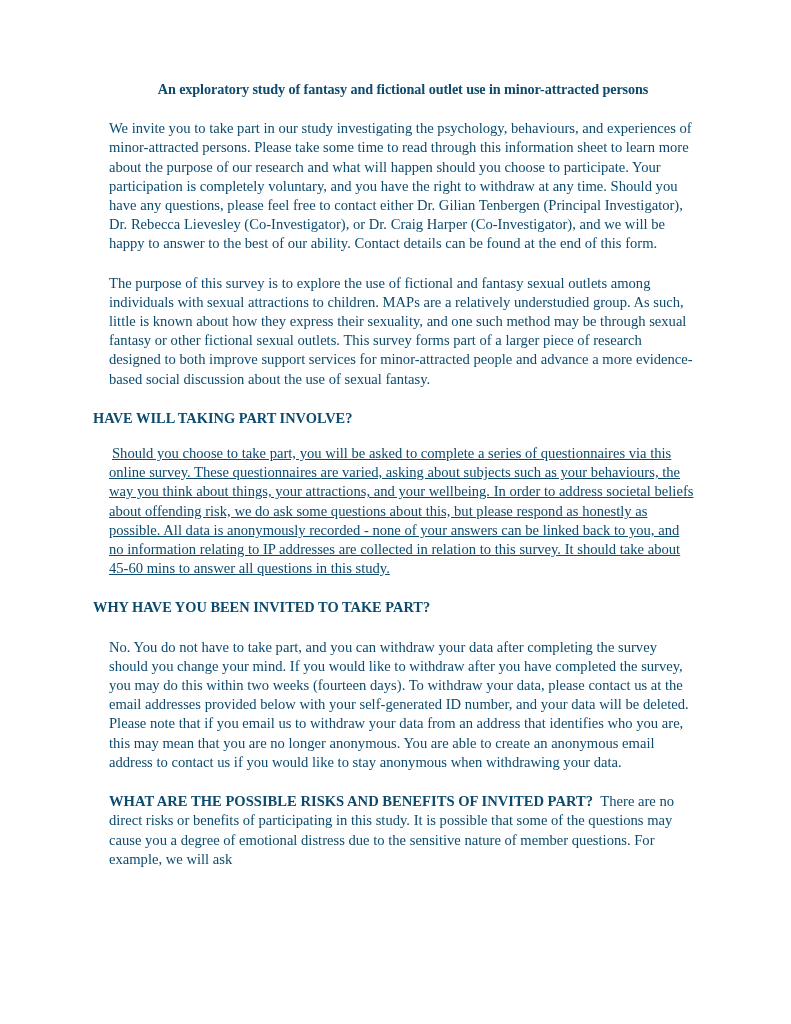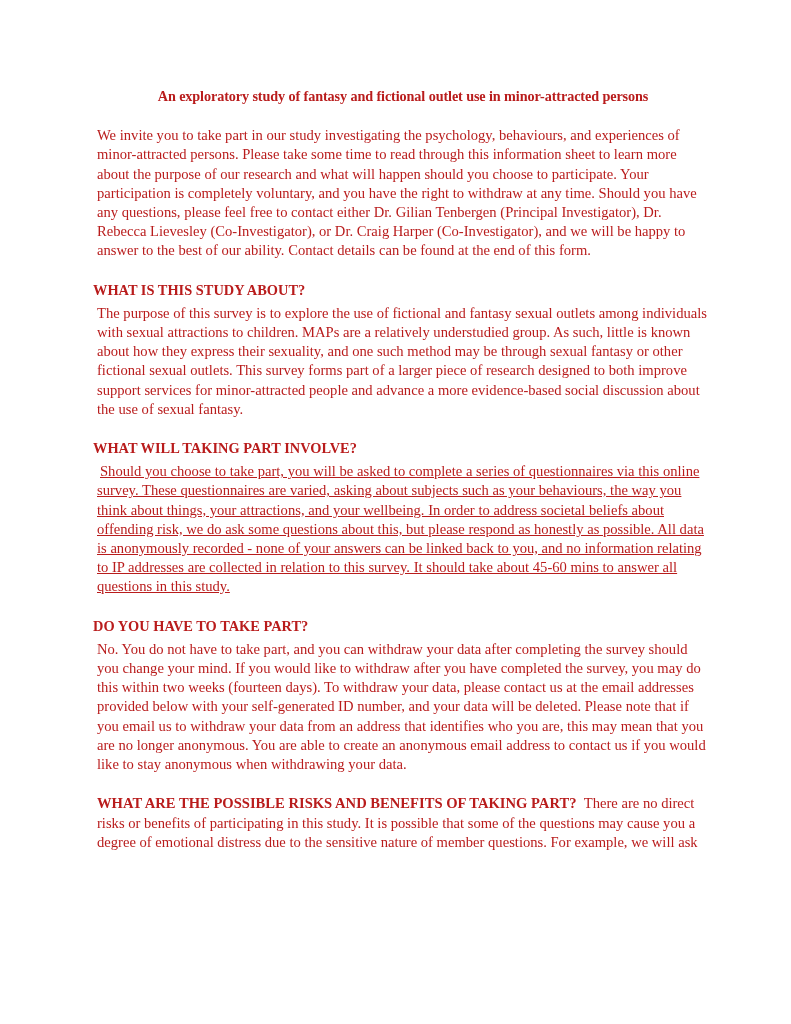--- a/index.html
+++ b/index.html
@@ -1,53 +1,52 @@
 <!DOCTYPE html>
 <html><head>
 <meta charset="utf-8">
 <style>
   html, body { margin: 0; padding: 0; background: #ffffff; }
   body { width: 791px; height: 1024px; overflow: hidden; position: relative; }
   .page {
-    position: absolute; left: 93px; top: 87px; width: 620px;
+    position: absolute; left: 93px; top: 80px; width: 620px;
     font-family: "Liberation Serif", "DejaVu Serif", serif;
-    font-size: 14.6px; line-height: 19.2px; color: #b91c1c;
+    font-size: 14.6px; line-height: 19.2px; color: #0c4a6e;
   }
   .title {
     text-align: center; font-weight: bold; font-size: 14.2px;
     margin: 0 0 20px 0; letter-spacing: -0.1px;
   }
-  p { margin: 4px; }
+  p { margin: 16px; }
   .section { margin-top: 20px; }
   .heading { font-weight: bold; font-size: 14.4px; }
   .indent1 { text-indent: 3px; text-decoration: underline; }
   .inline-heading { font-weight: bold; }
 </style>
 </head>
 <body>
 
 <div class="page">
   <p class="title">An exploratory study of fantasy and fictional outlet use in minor-attracted persons</p>
 
   <p>We invite you to take part in our study investigating the psychology, behaviours, and experiences of minor-attracted persons. Please take some time to read through this information sheet to learn more about the purpose of our research and what will happen should you choose to participate. Your participation is completely voluntary, and you have the right to withdraw at any time. Should you have any questions, please feel free to contact either Dr. Gilian Tenbergen (Principal Investigator), Dr. Rebecca Lievesley (Co-Investigator), or Dr. Craig Harper (Co-Investigator), and we will be happy to answer to the best of our ability. Contact details can be found at the end of this form.</p>
 
   <div class="section">
-    <div class="heading">WHAT IS THIS STUDY ABOUT?</div>
     <p>The purpose of this survey is to explore the use of fictional and fantasy sexual outlets among individuals with sexual attractions to children. MAPs are a relatively understudied group. As such, little is known about how they express their sexuality, and one such method may be through sexual fantasy or other fictional sexual outlets. This survey forms part of a larger piece of research designed to both improve support services for minor-attracted people and advance a more evidence-based social discussion about the use of sexual fantasy.</p>
   </div>
 
   <div class="section">
-    <div class="heading">WHAT WILL TAKING PART INVOLVE?</div>
+    <div class="heading">HAVE WILL TAKING PART INVOLVE?</div>
     <p class="indent1">Should you choose to take part, you will be asked to complete a series of questionnaires via this online survey. These questionnaires are varied, asking about subjects such as your behaviours, the way you think about things, your attractions, and your wellbeing. In order to address societal beliefs about offending risk, we do ask some questions about this, but please respond as honestly as possible. All data is anonymously recorded - none of your answers can be linked back to you, and no information relating to IP addresses are collected in relation to this survey. It should take about 45-60 mins to answer all questions in this study.</p>
   </div>
 
   <div class="section">
+    <div class="heading">WHY HAVE YOU BEEN INVITED TO TAKE PART?</div>
   </div>
 
   <div class="section">
-    <div class="heading">DO YOU HAVE TO TAKE PART?</div>
     <p>No. You do not have to take part, and you can withdraw your data after completing the survey should you change your mind. If you would like to withdraw after you have completed the survey, you may do this within two weeks (fourteen days). To withdraw your data, please contact us at the email addresses provided below with your self-generated ID number, and your data will be deleted. Please note that if you email us to withdraw your data from an address that identifies who you are, this may mean that you are no longer anonymous. You are able to create an anonymous email address to contact us if you would like to stay anonymous when withdrawing your data.</p>
   </div>
 
   <div class="section">
-    <p><span class="inline-heading">WHAT ARE THE POSSIBLE RISKS AND BENEFITS OF TAKING PART?</span>&nbsp;&nbsp;<span>There are no direct risks or benefits of participating in this study. It is possible that some of the questions  may cause you a degree of emotional distress due to the sensitive nature of member questions. For  example, we will ask</span></p>
+    <p><span class="inline-heading">WHAT ARE THE POSSIBLE RISKS AND BENEFITS OF INVITED PART?</span>&nbsp;&nbsp;<span>There are no direct risks or benefits of participating in this study. It is possible that some of the questions  may cause you a degree of emotional distress due to the sensitive nature of member questions. For  example, we will ask</span></p>
   </div>
 </div>
 
 </body></html>

